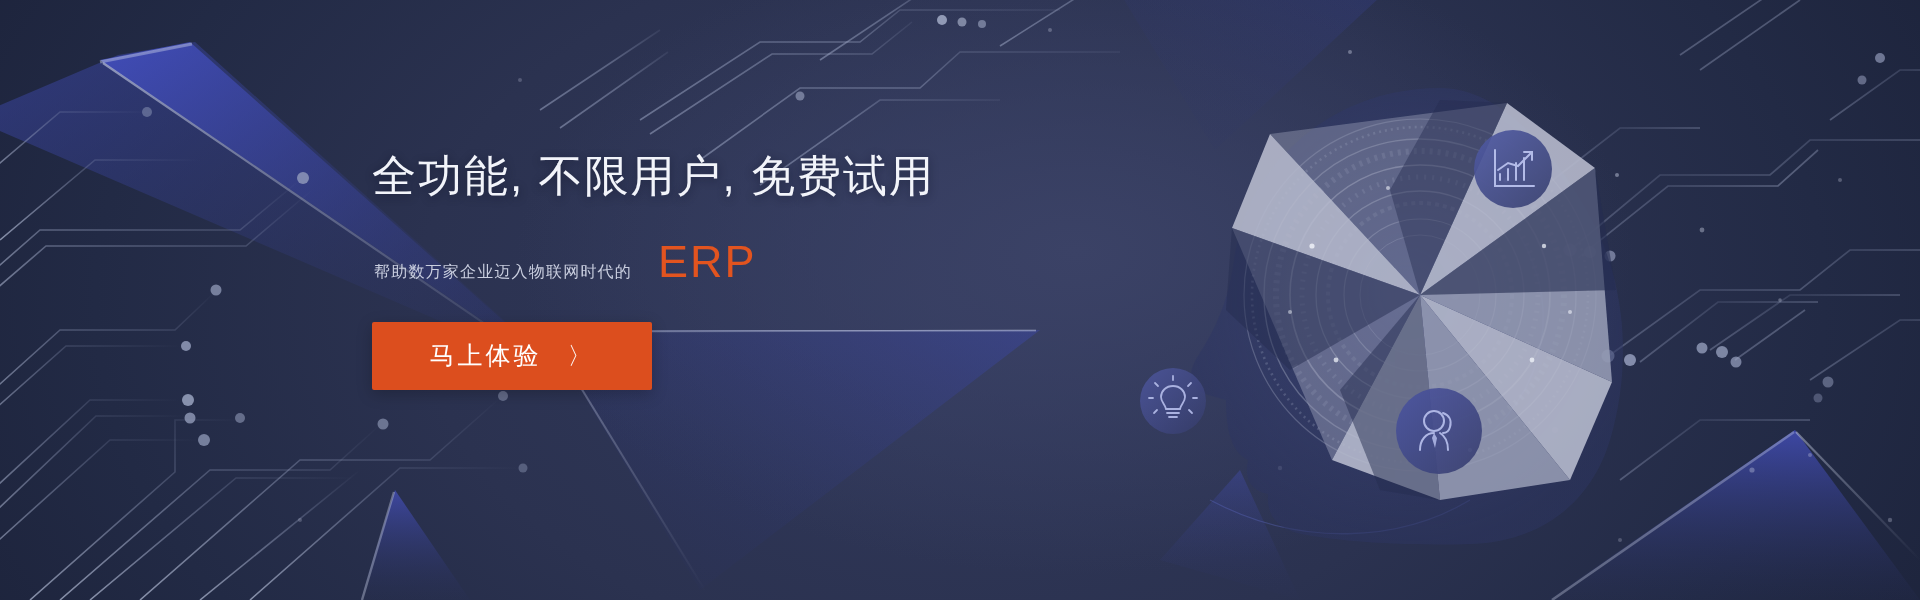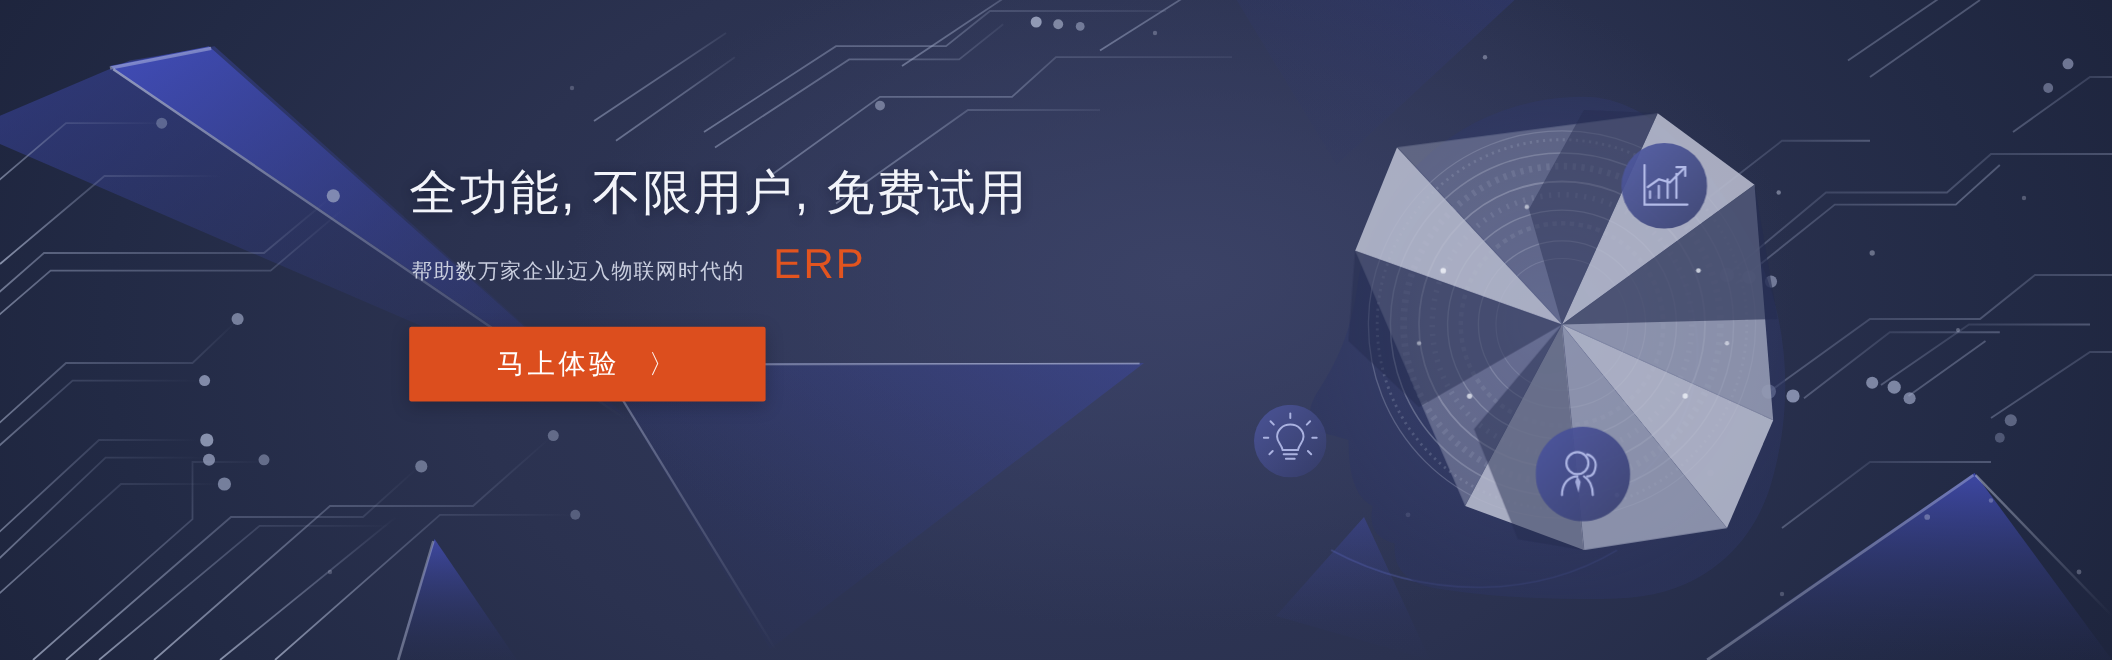--- a/index.html
+++ b/index.html
@@ -24,29 +24,29 @@
   }
   .headline{
     font-size:44px;line-height:1.18;color:#f2f4fa;font-weight:400;
     letter-spacing:2px;white-space:nowrap;margin:0;
     text-shadow:0 2px 10px rgba(10,14,30,.45);
   }
   .subline{
     margin:18px 0 0 2px;display:flex;align-items:baseline;gap:26px;white-space:nowrap;
   }
   .subline .sub-cn{
-    font-size:19px;color:#c9cedf;letter-spacing:1.2px;
+    font-size:16px;color:#c9cedf;letter-spacing:1.2px;
   }
   .subline .sub-erp{
-    font-size:38px;color:#e2541f;letter-spacing:2px;font-weight:400;
+    font-size:45px;color:#e2541f;letter-spacing:2px;font-weight:400;margin-top:16px;
   }
   .cta{
     margin-top:34px;
     display:inline-flex;align-items:center;justify-content:center;gap:26px;
-    width:324px;height:68px;
+    width:280px;height:68px;
     background:#dc4e1e;
     color:#ffffff;font-size:25px;letter-spacing:3px;
     border:none;border-radius:2px;cursor:pointer;
     box-shadow:0 4px 16px rgba(0,0,0,.22);
     font-family:inherit;
   }
   .cta .chev{font-size:24px;font-weight:300;opacity:.95;}
 
   
   .graphic{

